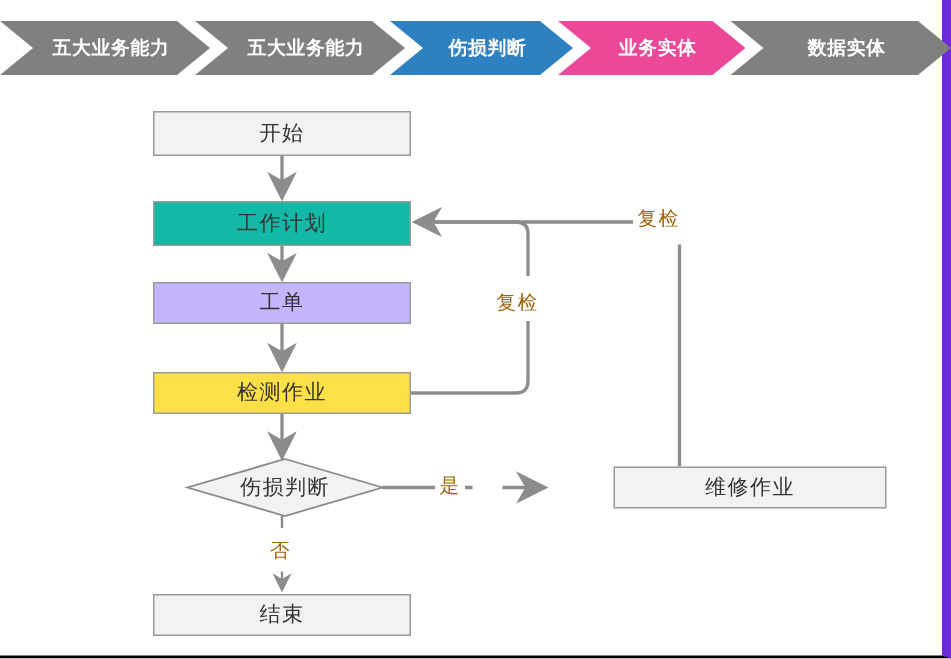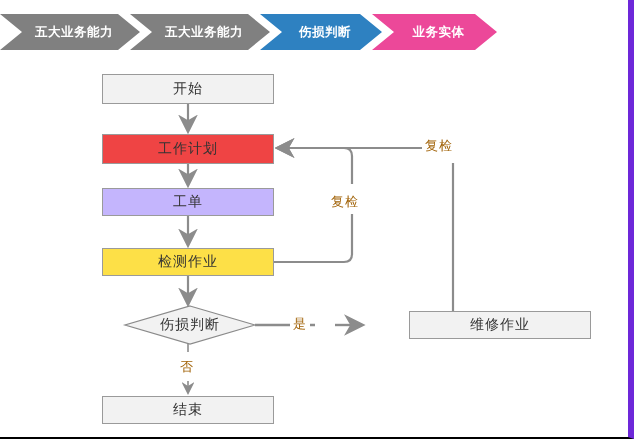--- a/index.html
+++ b/index.html
@@ -113,20 +113,23 @@
       </div>
       <div class="chev" style="left: 130px; width: 140px; background: rgb(128, 128, 128); clip-path: polygon(0px 0px, calc(100% - 22px) 0px, 100% 50%, calc(100% - 22px) 100%, 0px 100%, 22px 50%);">
         <span class="chev-label">五大业务能力</span>
       </div>
       <div class="chev" style="left: 260px; width: 122px; background: rgb(46, 129, 193); clip-path: polygon(0px 0px, calc(100% - 22px) 0px, 100% 50%, calc(100% - 22px) 100%, 0px 100%, 22px 50%);">
         <span class="chev-label">伤损判断</span>
       </div>
       <div class="chev" style="left: 372px; width: 125px; background: #ec4899; clip-path: polygon(0px 0px, calc(100% - 22px) 0px, 100% 50%, calc(100% - 22px) 100%, 0px 100%, 22px 50%);">
         <span class="chev-label">业务实体</span>
       </div>
+      <div class="chev" style="left: 487px; width: 147px; background: rgb(128, 128, 128); clip-path: polygon(0px 0px, calc(100% - 22px) 0px, 100% 50%, calc(100% - 22px) 100%, 0px 100%, 22px 50%);">
+        <span class="chev-label">数据实体</span>
+      </div>
     </div>
 
   <div id="flow">
     <svg id="wires" viewBox="0 0 634 439" preserveAspectRatio="none">
         <defs>
           <marker id="ah" markerWidth="9" markerHeight="9" refX="7.5" refY="4.5" orient="auto">
             <path d="M0,0 L9,4.5 L0,9 L2.6,4.5 Z" fill="#8c8c8c"></path>
           </marker>
           <marker id="ahs" markerWidth="8" markerHeight="8" refX="6.8" refY="4" orient="auto">
             <path d="M0,0 L8,4 L0,8 L2.4,4 Z" fill="#8c8c8c"></path>
@@ -142,21 +145,21 @@
         <path d="M243,325 L303,325" fill="none" stroke="#8c8c8c" stroke-width="2.4" stroke-linecap="butt"></path>
         <path d="M323,325 L350,325" fill="none" stroke="#8c8c8c" stroke-width="2.4" stroke-linecap="butt" marker-end="url(#ah)"></path>
         <path d="M262,262 L332,262 Q340,262 340,254 L340,214" fill="none" stroke="#8c8c8c" stroke-width="2.2" stroke-linecap="butt"></path>
         <path d="M340,184 L340,156 Q340,148 332,148 L266,148" fill="none" stroke="#8c8c8c" stroke-width="2.2" stroke-linecap="butt" marker-end="url(#ah)"></path>
         <path d="M441,311 L441,163" fill="none" stroke="#8c8c8c" stroke-width="2.2" stroke-linecap="butt"></path>
         <path d="M441,148 L266,148" fill="none" stroke="#8c8c8c" stroke-width="2.2" stroke-linecap="butt" marker-end="url(#ah)"></path>
       </svg>
   <div class="node" style="left: 90px; top: 74px; width: 172px; height: 30px; background: rgb(242, 242, 242); border-color: rgb(154, 154, 154);">
         <span>开始</span>
       </div>
-      <div class="node" style="left: 90px; top: 134px; width: 172px; height: 30px; background: #ef4444; border-color: rgb(154, 154, 154);">
+      <div class="node" style="left: 90px; top: 134px; width: 172px; height: 30px; background: #14b8a6; border-color: rgb(154, 154, 154);">
         <span>工作计划</span>
       </div>
       <div class="node" style="left: 90px; top: 188px; width: 172px; height: 28px; background: #c4b5fd; border-color: rgb(154, 154, 154);">
         <span>工单</span>
       </div>
       <div class="node" style="left: 90px; top: 248px; width: 172px; height: 28px; background: #fde047; border-color: rgb(154, 154, 154); align-items: center;">
         <span>检测作业</span>
       </div>
       <div class="decision-label" style="left: 113px; top: 306px; width: 130px; height: 38px; justify-content: center;">
         <span>伤损判断</span>

